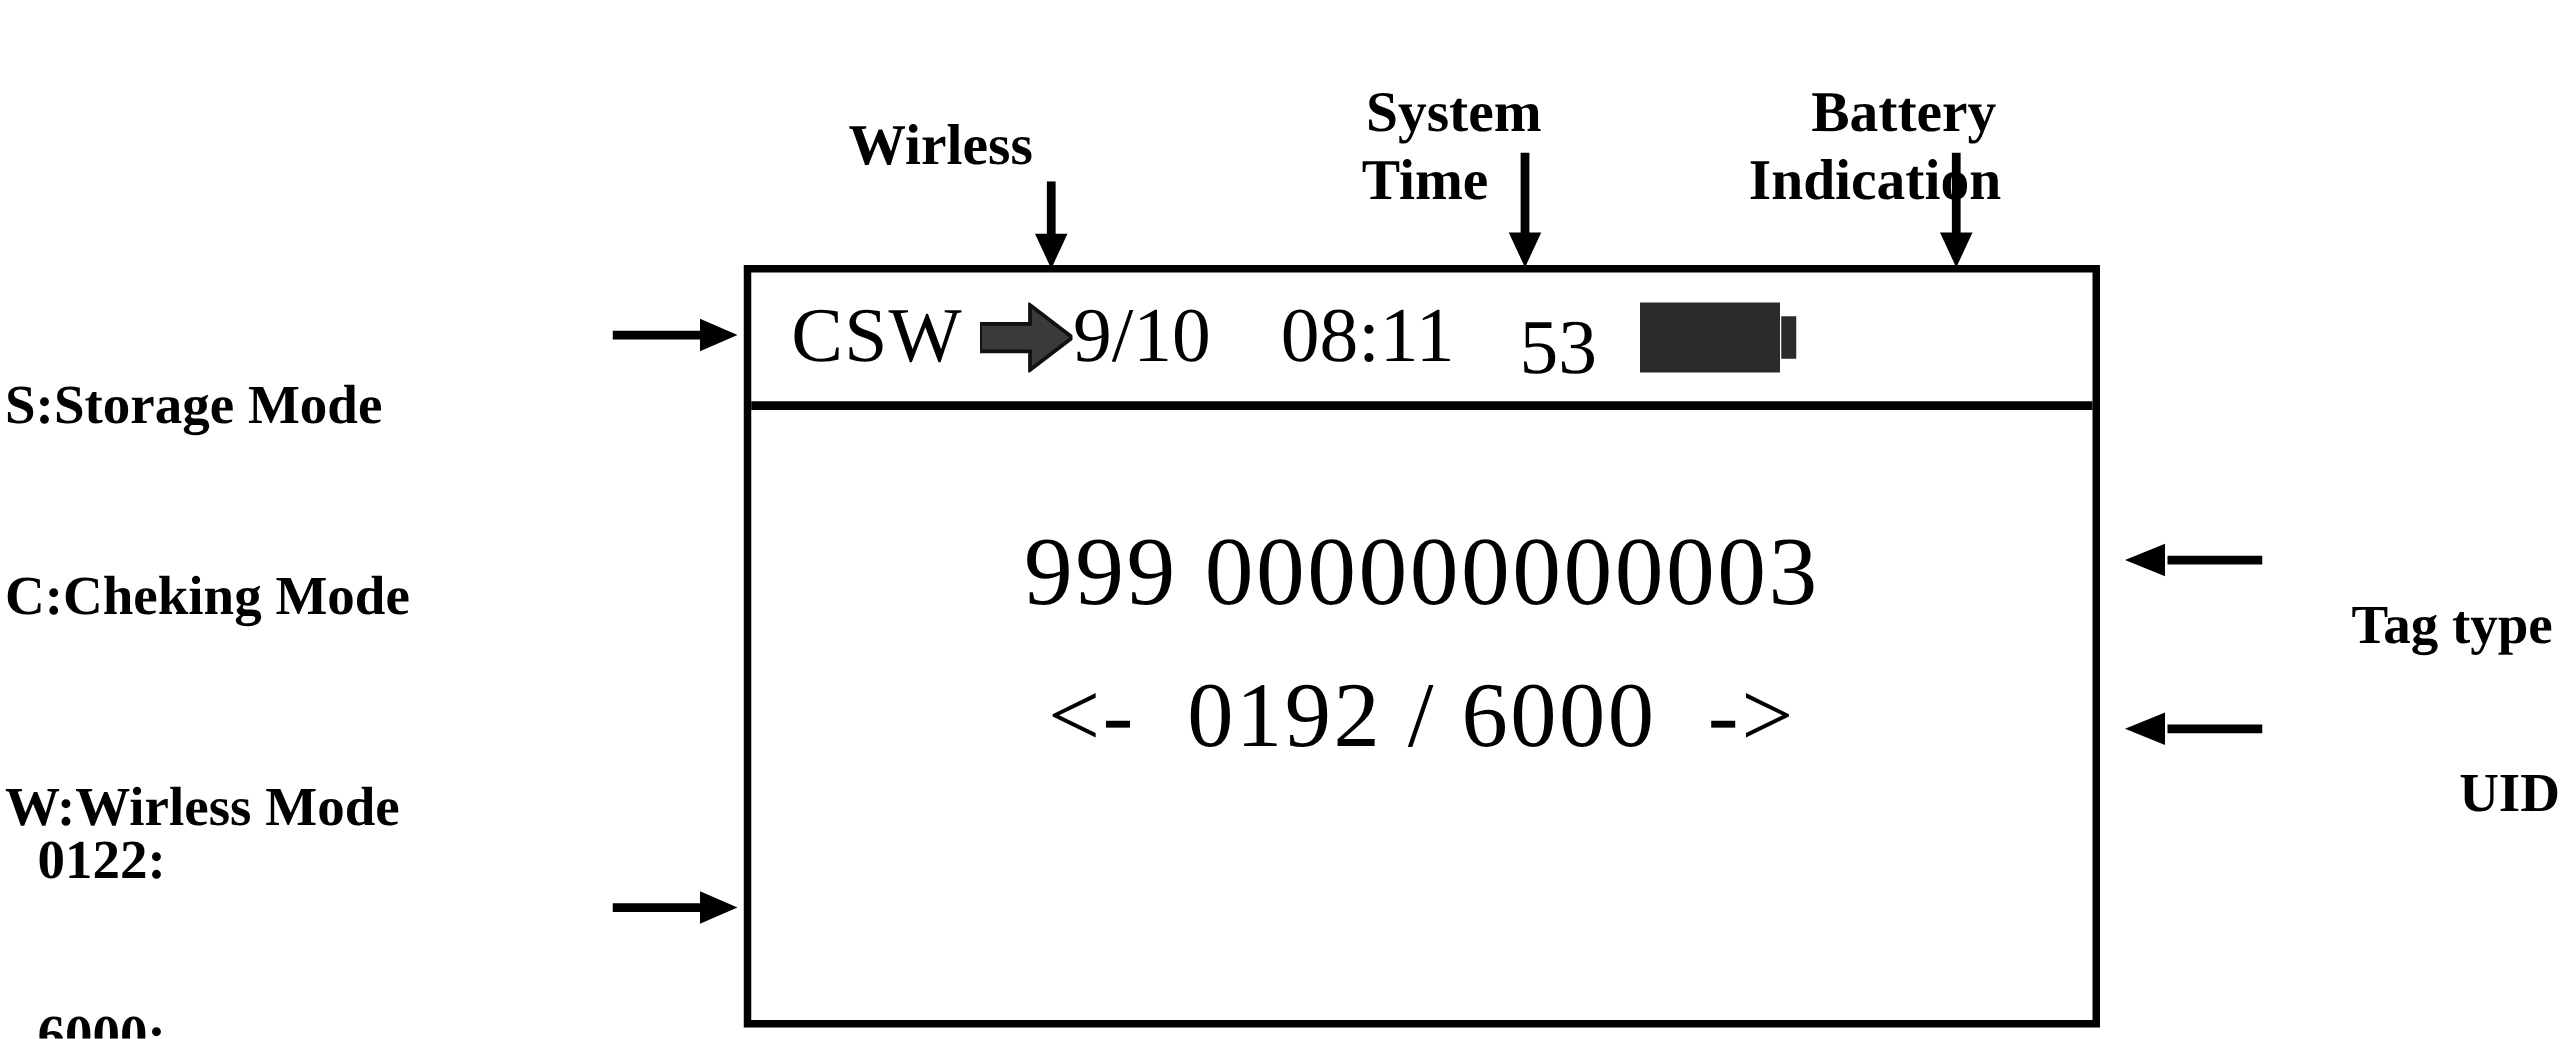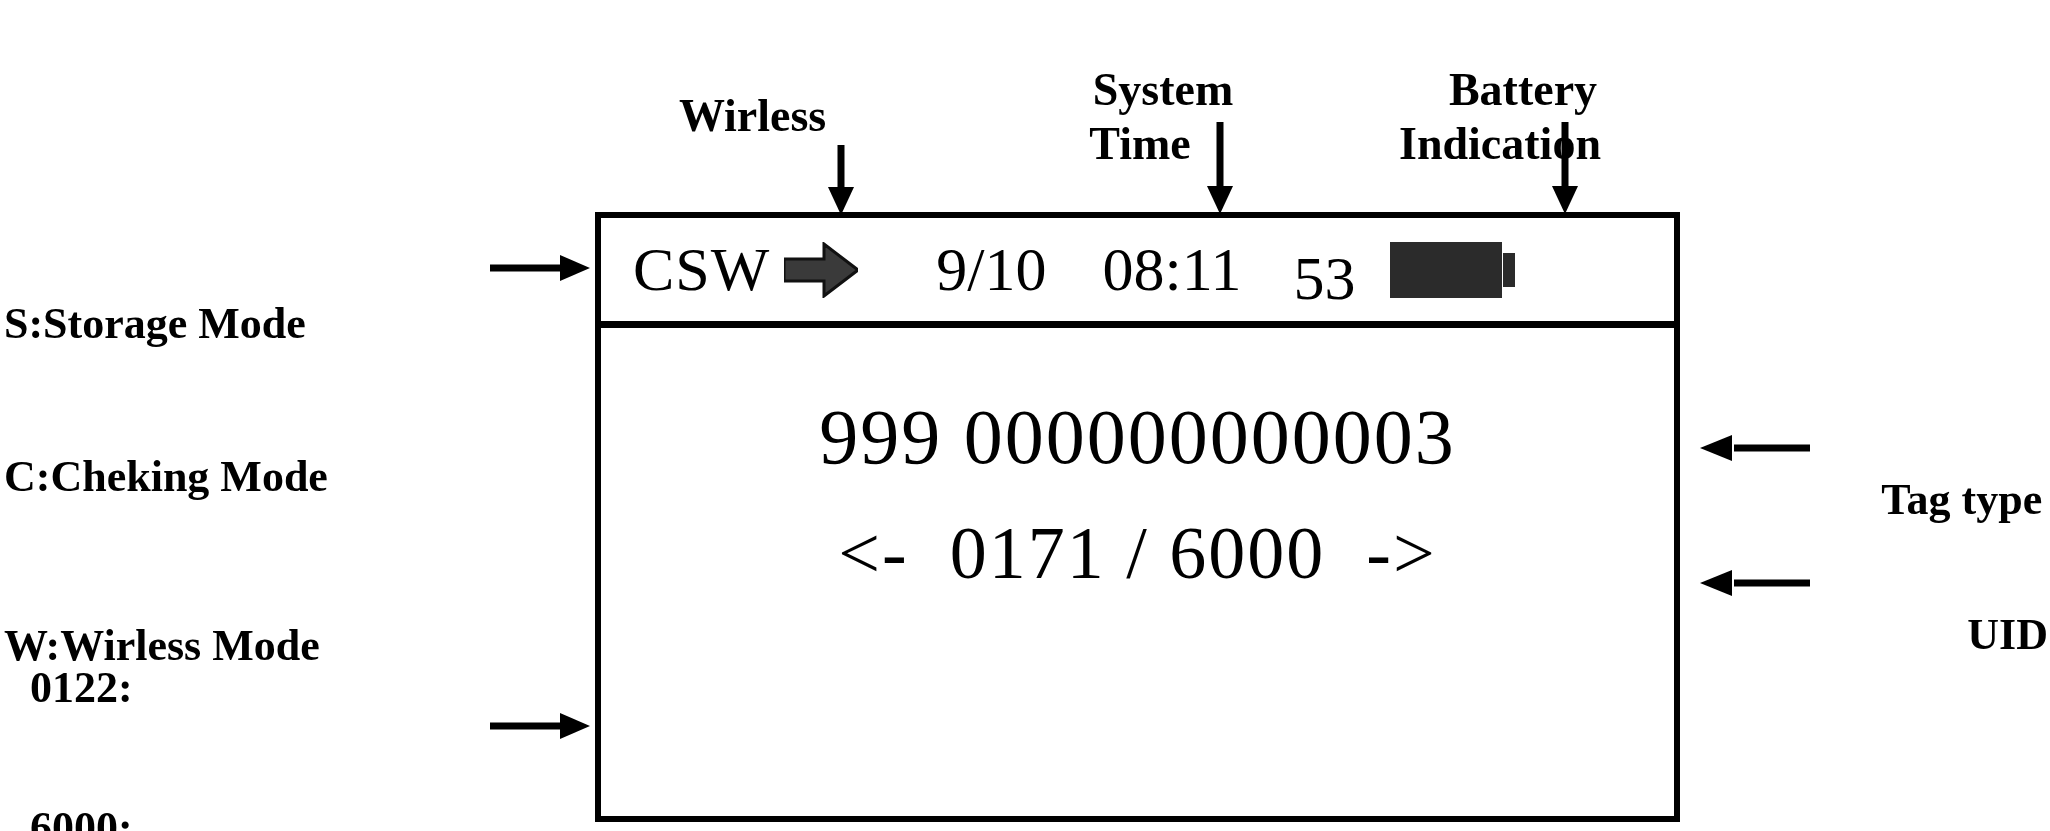--- a/index.html
+++ b/index.html
@@ -77,21 +77,20 @@
     margin-left: 32px;
     font-size: 62px;
     letter-spacing: 1px;
   }
   #wireless-arrow {
     margin-left: 14px;
     display: flex;
     align-items: center;
   }
   #date-text {
-    margin-left: 78px;
     font-size: 62px;
   }
   #time-text {
     margin-left: 56px;
     font-size: 62px;
   }
   #count-text {
     margin-left: 52px;
     font-size: 62px;
     margin-top: 18px;
@@ -125,21 +124,21 @@
   }
   #tag-type-value {
     font-size: 78px;
     line-height: 1;
     margin-top: 20px;
     letter-spacing: 1px;
   }
   #uid-value {
     font-size: 78px;
     line-height: 1;
-    margin-top: 42px;
+    margin-top: 62px;
     letter-spacing: 2px;
   }
   #pager-row {
     font-size: 74px;
     line-height: 1;
     margin-top: 40px;
     letter-spacing: 2px;
     display: flex;
     align-items: center;
     white-space: pre;
@@ -242,21 +241,21 @@
         <span class="bat-body"></span>
         <span class="bat-tip"></span>
       </span>
     </div>
 
     <div id="screen-main">
       <div id="uid-value">999 000000000003</div>
       <div id="pager-row">
         <span>&lt;-</span>
         <span>&nbsp;&nbsp;</span>
-        <span>0171</span>
+        <span>0192</span>
         <span>&nbsp;</span>
         <span>/</span>
         <span>&nbsp;</span>
         <span>6000</span>
         <span>&nbsp;&nbsp;</span>
         <span>-&gt;</span>
       </div>
     </div>
 
   </div>

